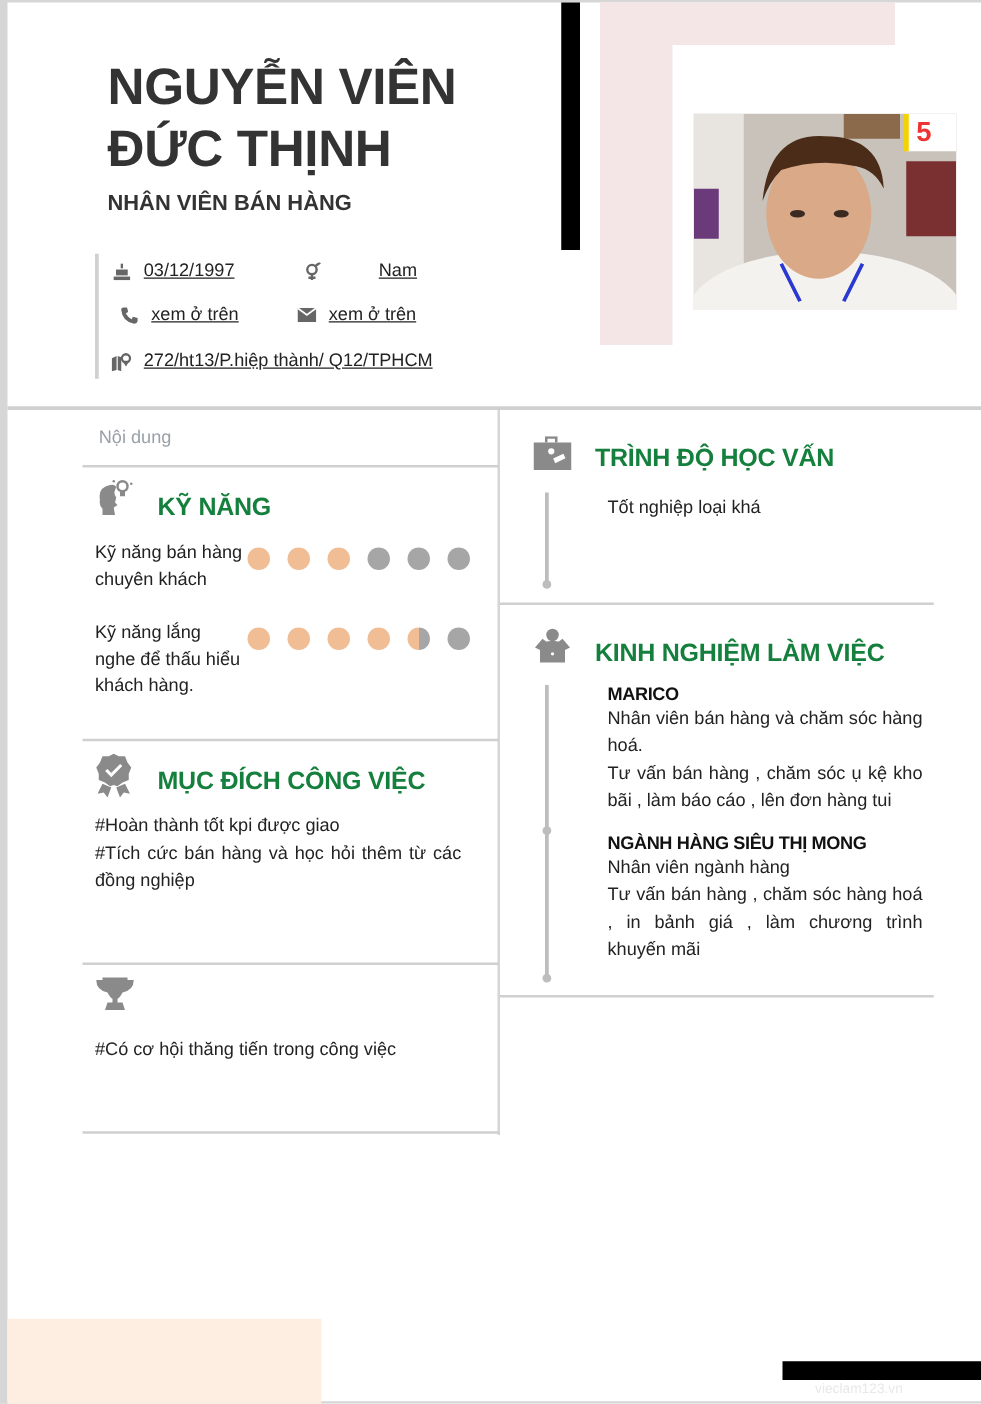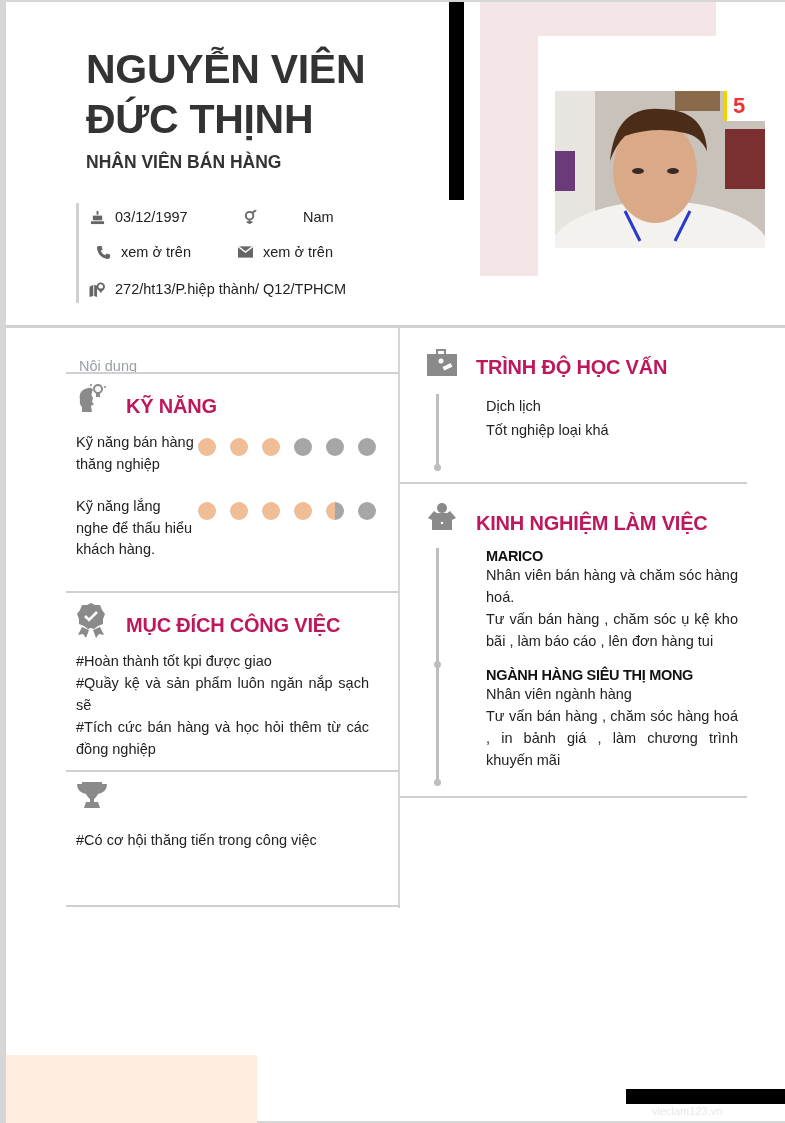--- a/index.html
+++ b/index.html
@@ -11,30 +11,30 @@
   
   .name { left: 80px; top: 42px; width: 360px; font-size: 41px; font-weight: bold; line-height: 50px; color: #333; letter-spacing: -0.3px; }
   .job-title { left: 80px; top: 150px; font-size: 17.5px; font-weight: bold; color: #333; }
   .black-bar-top { left: 443px; top: 0; width: 15px; height: 198px; background: #000; }
   .pink-top { left: 474px; top: 0; width: 236px; height: 34px; background: #f4e6e6; }
   .pink-left { left: 474px; top: 0; width: 58px; height: 274px; background: #f4e6e6; }
   .photo { left: 549px; top: 89px; width: 210px; height: 157px; overflow: hidden; background: #cfcac4; }
   .photo svg { display: block; }
 
   .info-block { left: 70px; top: 201px; width: 330px; height: 100px; border-left: 3px solid #d0d0d0; }
-  .info-row { position: absolute; display: flex; align-items: flex-end; font-size: 14.5px; color: #222; }
+  .info-row { position: absolute; display: flex; align-items: flex-end; font-size: 14.5px; color: #222; text-decoration: underline; }
   .info-row .ic { width: 16px; height: 16px; margin-right: 10px; display: inline-flex; align-items: center; justify-content: center; }
 
   .hr-full { left: 0; top: 323px; width: 785px; height: 3px; background: #d0d0d0; }
 
   
   .col-left-border { left: 392px; top: 326px; width: 2px; height: 580px; background: #d6d6d6; }
-  .placeholder { left: 73px; top: 356px; font-size: 14.5px; color: #9aa0a8; }
+  .placeholder { left: 73px; top: 340px; font-size: 14.5px; color: #9aa0a8; }
   .sec-line { height: 2px; background: #d0d0d0; }
-  .sec-title { font-size: 20px; font-weight: bold; color: #be185d; letter-spacing: -0.2px; }
+  .sec-title { font-size: 20px; font-weight: bold; color: #15803d; letter-spacing: -0.2px; }
   .sec-icon { width: 34px; height: 34px; }
   .skill-label { font-size: 14.5px; line-height: 21.5px; color: #222; width: 122px; }
   .dots { display: flex; gap: 14px; }
   .dot { width: 18px; height: 18px; border-radius: 50%; background: #a6a6a6; }
   .dot.on { background: #f0bd94; }
   .dot.half { background: linear-gradient(90deg, #f0bd94 0 50%, #a6a6a6 50% 100%); }
   .body-text { font-size: 14.5px; line-height: 22px; color: #222; text-align: justify; }
 
   
   .right-line { height: 2px; background: #d0d0d0; }
@@ -145,21 +145,21 @@
         <rect x="20" y="11" width="4" height="4" fill="#8a8a8a"></rect>
         <circle cx="15" cy="3" r="1" fill="#8a8a8a"></circle>
         <circle cx="29" cy="5" r="1" fill="#8a8a8a"></circle>
         <circle cx="15" cy="10" r="1" fill="#8a8a8a"></circle>
       </svg>
   </div>
   <div class="abs sec-title" style="left:120px; top:393px;">KỸ NĂNG</div>
 
   <div class="abs skill-label" style="left:70px; top:430px;">
     <div>Kỹ năng bán hàng</div>
-    <div>thăng nghiệp</div>
+    <div>chuyên khách</div>
   </div>
   <div class="abs dots" style="left:192px; top:436px;">
     <span class="dot on"></span>
     <span class="dot on"></span>
     <span class="dot on"></span>
     <span class="dot"></span>
     <span class="dot"></span>
     <span class="dot"></span>
   </div>
 
@@ -183,21 +183,20 @@
     <svg width="30" height="36" viewBox="0 0 30 36">
         <path d="M15 1 L19 3 L24 3 L26 8 L29 12 L27 17 L27 22 L22 24 L18 27 L15 26 L12 27 L8 24 L3 22 L3 17 L1 12 L4 8 L6 3 L11 3Z" fill="#8a8a8a"></path>
         <path d="M9 14 L13 18 L21 10" fill="none" stroke="#fff" stroke-width="2.5"></path>
         <path d="M6 25 L2 33 L7 32 L10 36 L13 28Z" fill="#8a8a8a"></path>
         <path d="M24 25 L28 33 L23 32 L20 36 L17 28Z" fill="#8a8a8a"></path>
       </svg>
   </div>
   <div class="abs sec-title" style="left:120px; top:612px;">MỤC ĐÍCH CÔNG VIỆC</div>
   <div class="abs body-text" style="left:70px; top:648px; width:293px;">
     <div>#Hoàn thành tốt kpi được giao</div>
-    <div>#Quầy kệ và sản phẩm luôn ngăn nắp sạch sẽ</div>
     <div>#Tích cức bán hàng và học hỏi thêm từ các đồng nghiệp</div>
   </div>
 
   <div class="abs sec-line" style="left:60px; top:768px; width:333px;"></div>
 
   <div class="abs sec-icon" style="left:70px; top:778px;">
     <svg width="32" height="32" viewBox="0 0 32 32">
         <path d="M6 2 L26 2 L26 4 L31 4 Q31 12 22 14 Q20 18 18 19 L18 22 L22 22 L24 28 L8 28 L10 22 L14 22 L14 19 Q12 18 10 14 Q1 12 1 4 L6 4Z" fill="#8a8a8a"></path>
       </svg>
   </div>
@@ -211,21 +210,20 @@
         <path d="M11 5 L11 1 L19 1 L19 5" fill="none" stroke="#8a8a8a" stroke-width="2"></path>
         <rect x="1" y="5" width="30" height="22" fill="#8a8a8a"></rect>
         <circle cx="15" cy="12" r="2.5" fill="#fff"></circle>
         <rect x="17" y="16" width="9" height="4" transform="rotate(-25 21 18)" fill="#fff"></rect>
       </svg>
   </div>
   <div class="abs sec-title" style="left:470px; top:354px;">TRÌNH ĐỘ HỌC VẤN</div>
   <div class="abs timeline" style="left:430px; top:392px; height:74px;"></div>
   <div class="abs tl-dot" style="left:428px; top:462px;"></div>
   <div class="abs" style="left:480px; top:391px; width:255px;">
-    <div class="body-text" style="margin-top:2px;">Dịch lịch</div>
     <div class="body-text" style="margin-top:2px;">Tốt nghiệp loại khá</div>
   </div>
   <div class="abs right-line" style="left:394px; top:480px; width:347px;"></div>
 
   <div class="abs sec-icon" style="left:420px; top:500px;">
     <svg width="32" height="30" viewBox="0 0 32 30">
         <circle cx="16" cy="6" r="5" fill="#8a8a8a"></circle>
         <path d="M2 16 L8 9 L12 12 L6 18Z" fill="#8a8a8a"></path>
         <path d="M30 16 L24 9 L20 12 L26 18Z" fill="#8a8a8a"></path>
         <path d="M9 12 Q16 9 23 12 L23 14 L9 14Z" fill="#8a8a8a"></path>

